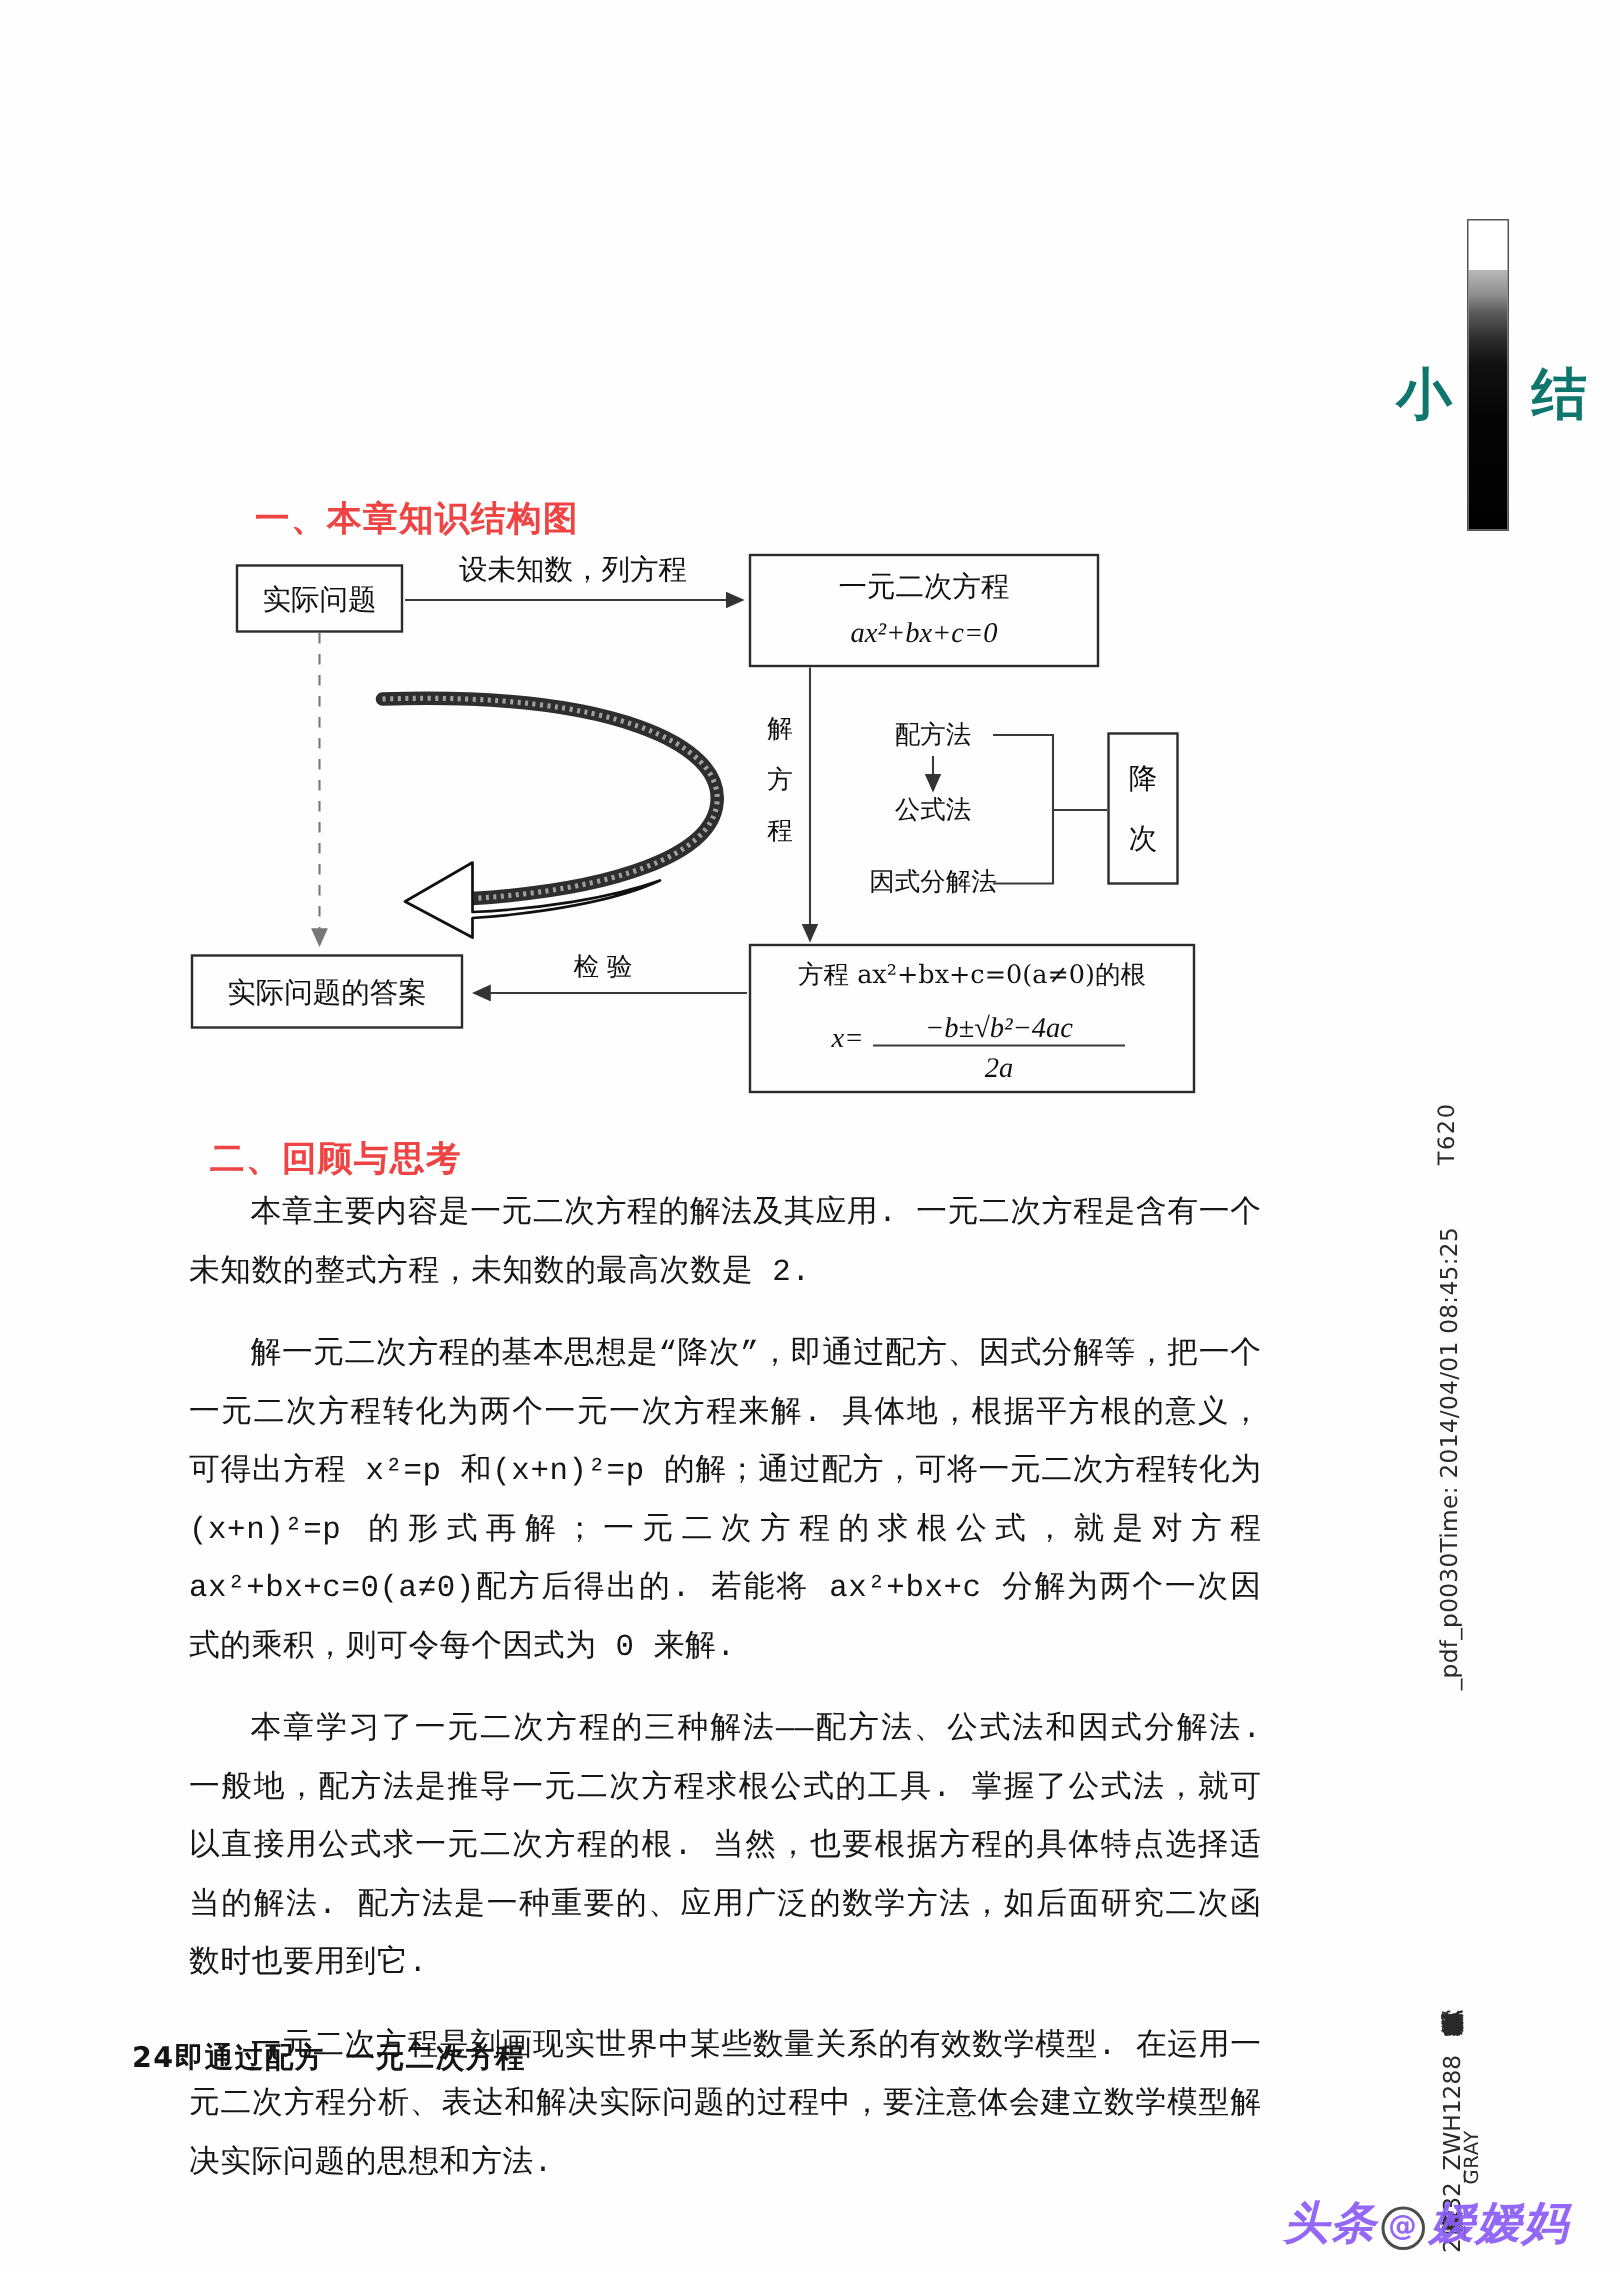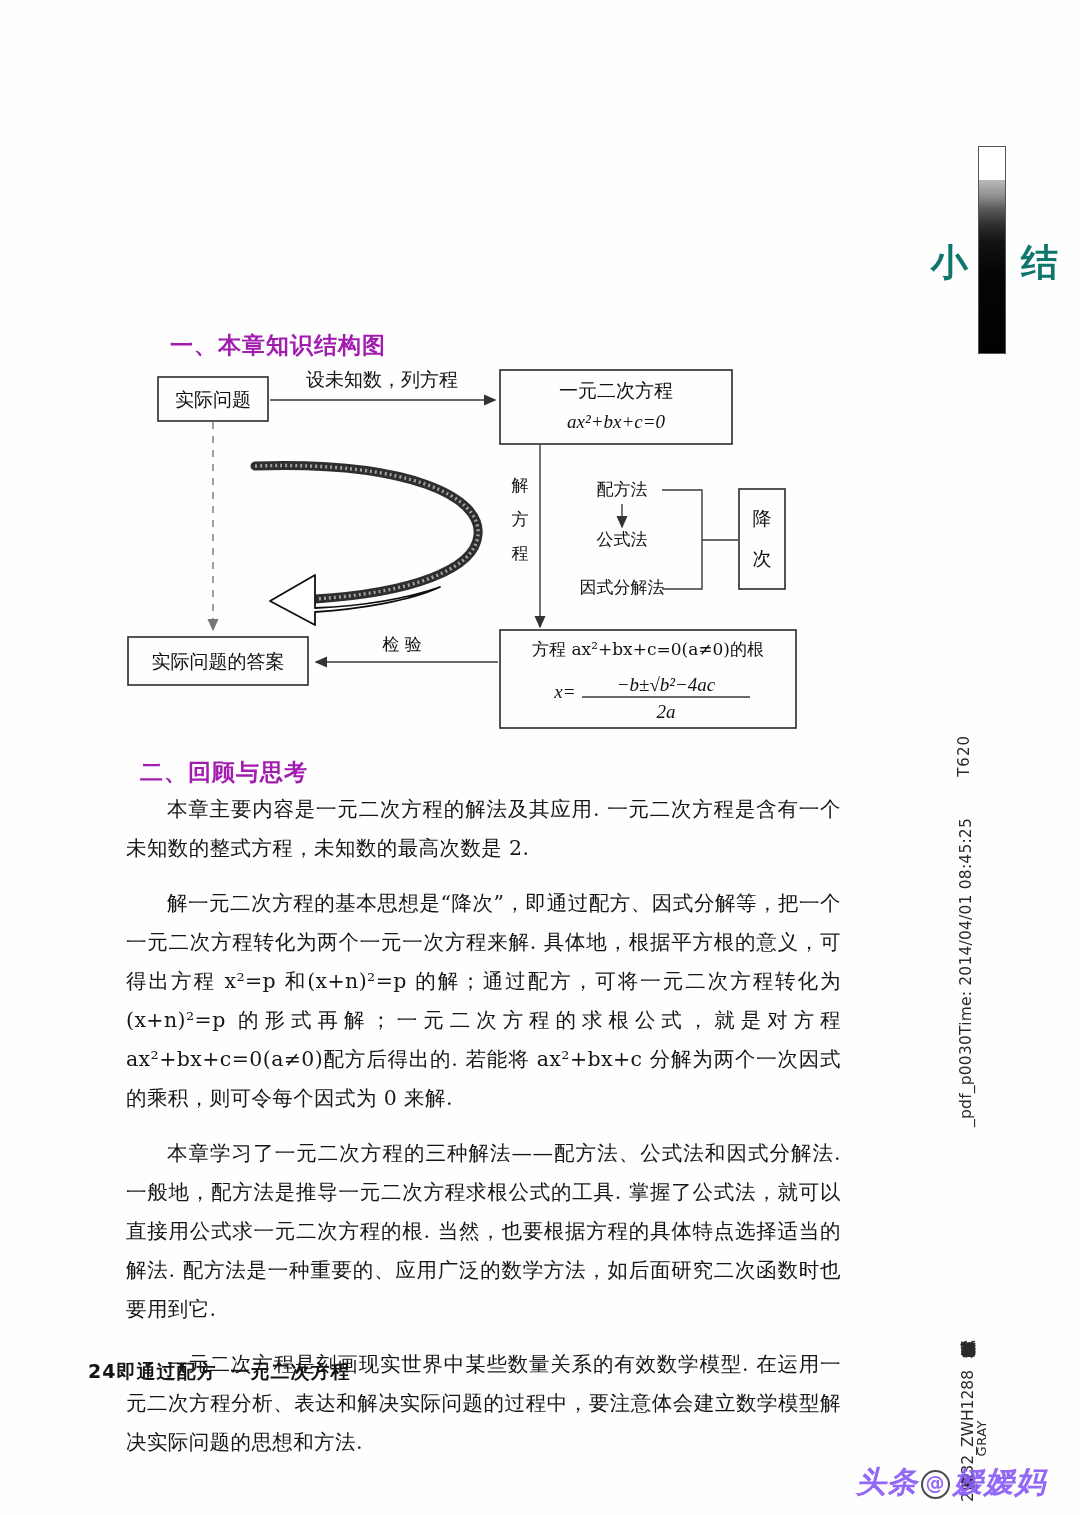--- a/index.html
+++ b/index.html
@@ -36,21 +36,21 @@
     color: #0f766e;
     text-indent: 22px;
   }
 
   
   .section-heading {
     position: absolute;
     font-family: "DejaVu Sans", "Liberation Sans", sans-serif;
     font-size: 23px;
     font-weight: 700;
-    color: #a21caf;
+    color: #ef4444;
     letter-spacing: 1px;
   }
   #section-1-heading { left: 170px; top: 330px; }
   #section-2-heading { left: 140px; top: 757px; }
 
   
   #knowledge-diagram {
     position: absolute;
     left: 110px;
     top: 365px;
@@ -101,20 +101,21 @@
     font-family: "DejaVu Serif", "Liberation Serif", serif;
     font-size: 20.5px;
     line-height: 39px;
     color: #161616;
     text-align: justify;
   }
   #body-text p {
     margin: 0 0 0 0;
     text-indent: 2em;
     letter-spacing: 0.4px;
+    font-family: Liberation Mono, monospace;
   }
   #body-text p + p { margin-top: 16px; }
 
   
   #page-footer {
     position: absolute;
     left: 88px;
     top: 1359px;
     font-family: "DejaVu Sans", "Liberation Sans", sans-serif;
     font-size: 19px;

